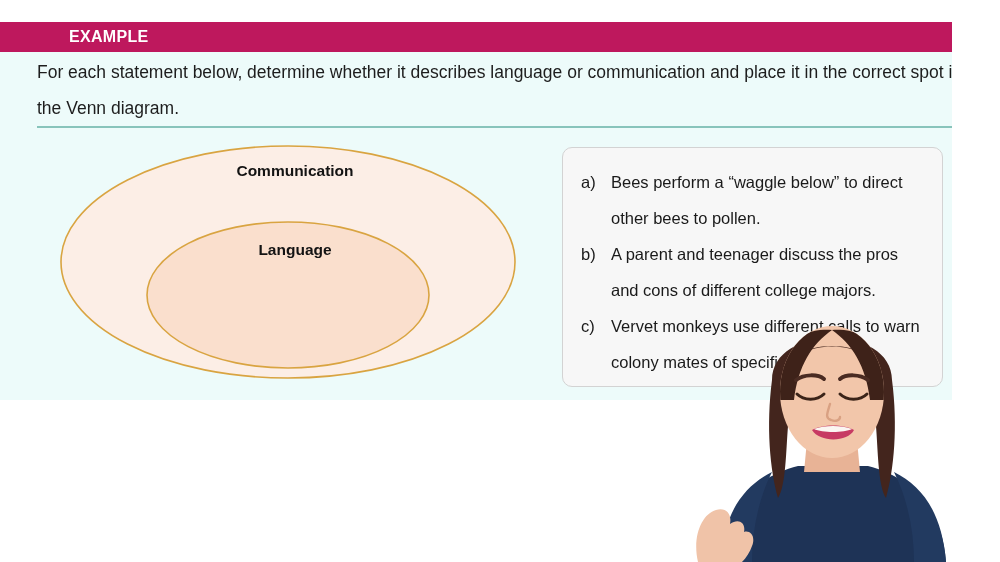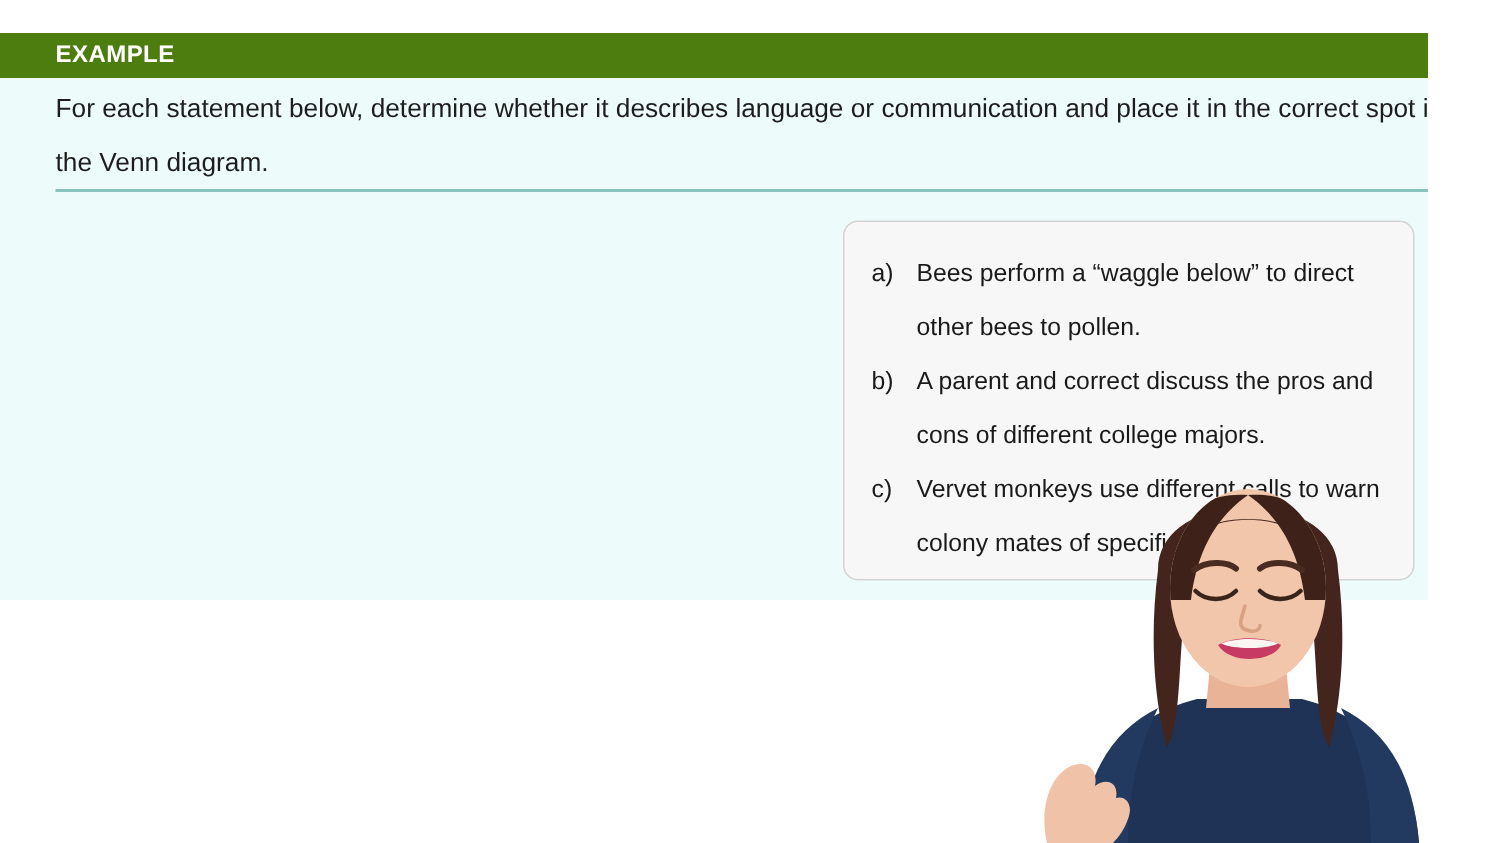--- a/index.html
+++ b/index.html
@@ -30,23 +30,24 @@
     background: #edfbfa;
   }
 
   
   .example-bar {
     position: absolute;
     left: 0;
     top: 22px;
     width: 992px;
     height: 30px;
-    background: #4d7c0f;
+    background: #be185d;
     display: flex;
     align-items: center;
+    padding-left: 32px;
   }
   .example-label {
     color: #ffffff;
     font-size: 16px;
     font-weight: bold;
     letter-spacing: 0.3px;
     margin-left: 37px;
     font-family: "Liberation Sans", sans-serif;
   }
 
@@ -169,31 +170,39 @@
   <div class="mint-panel"></div>
 
   <div class="example-bar">
     <span class="example-label">EXAMPLE</span>
   </div>
 
   <div class="instructions">For each statement below, determine whether it describes language or communication and place it in the correct spot in the Venn diagram.</div>
 
   <div class="divider"></div>
 
+  <div class="venn-wrap">
+    <svg class="venn-svg" width="490" height="255" viewBox="0 0 490 255">
+      <ellipse cx="243" cy="122" rx="227" ry="116" fill="#fceee6" stroke="#d9a441" stroke-width="1.6"></ellipse>
+      <ellipse cx="243" cy="155" rx="141" ry="73" fill="#fadfcd" stroke="#d9a441" stroke-width="1.6"></ellipse>
+    </svg>
+    <div class="venn-label label-outer">Communication</div>
+    <div class="venn-label label-inner">Language</div>
+  </div>
 
   <div class="statement-box">
 
     <div class="statement-item">
       <span class="statement-marker">a)</span>
       <span class="statement-text">Bees perform a “waggle below” to direct other bees to pollen.</span>
     </div>
 
     <div class="statement-item">
       <span class="statement-marker">b)</span>
-      <span class="statement-text">A parent and correct discuss the pros and cons of different college majors.</span>
+      <span class="statement-text">A parent and teenager discuss the pros and cons of different college majors.</span>
     </div>
 
     <div class="statement-item">
       <span class="statement-marker">c)</span>
       <span class="statement-text">Vervet monkeys use different calls to warn colony mates of specific predators.</span>
     </div>
 
   </div>
 
   <div class="right-gutter"></div>

